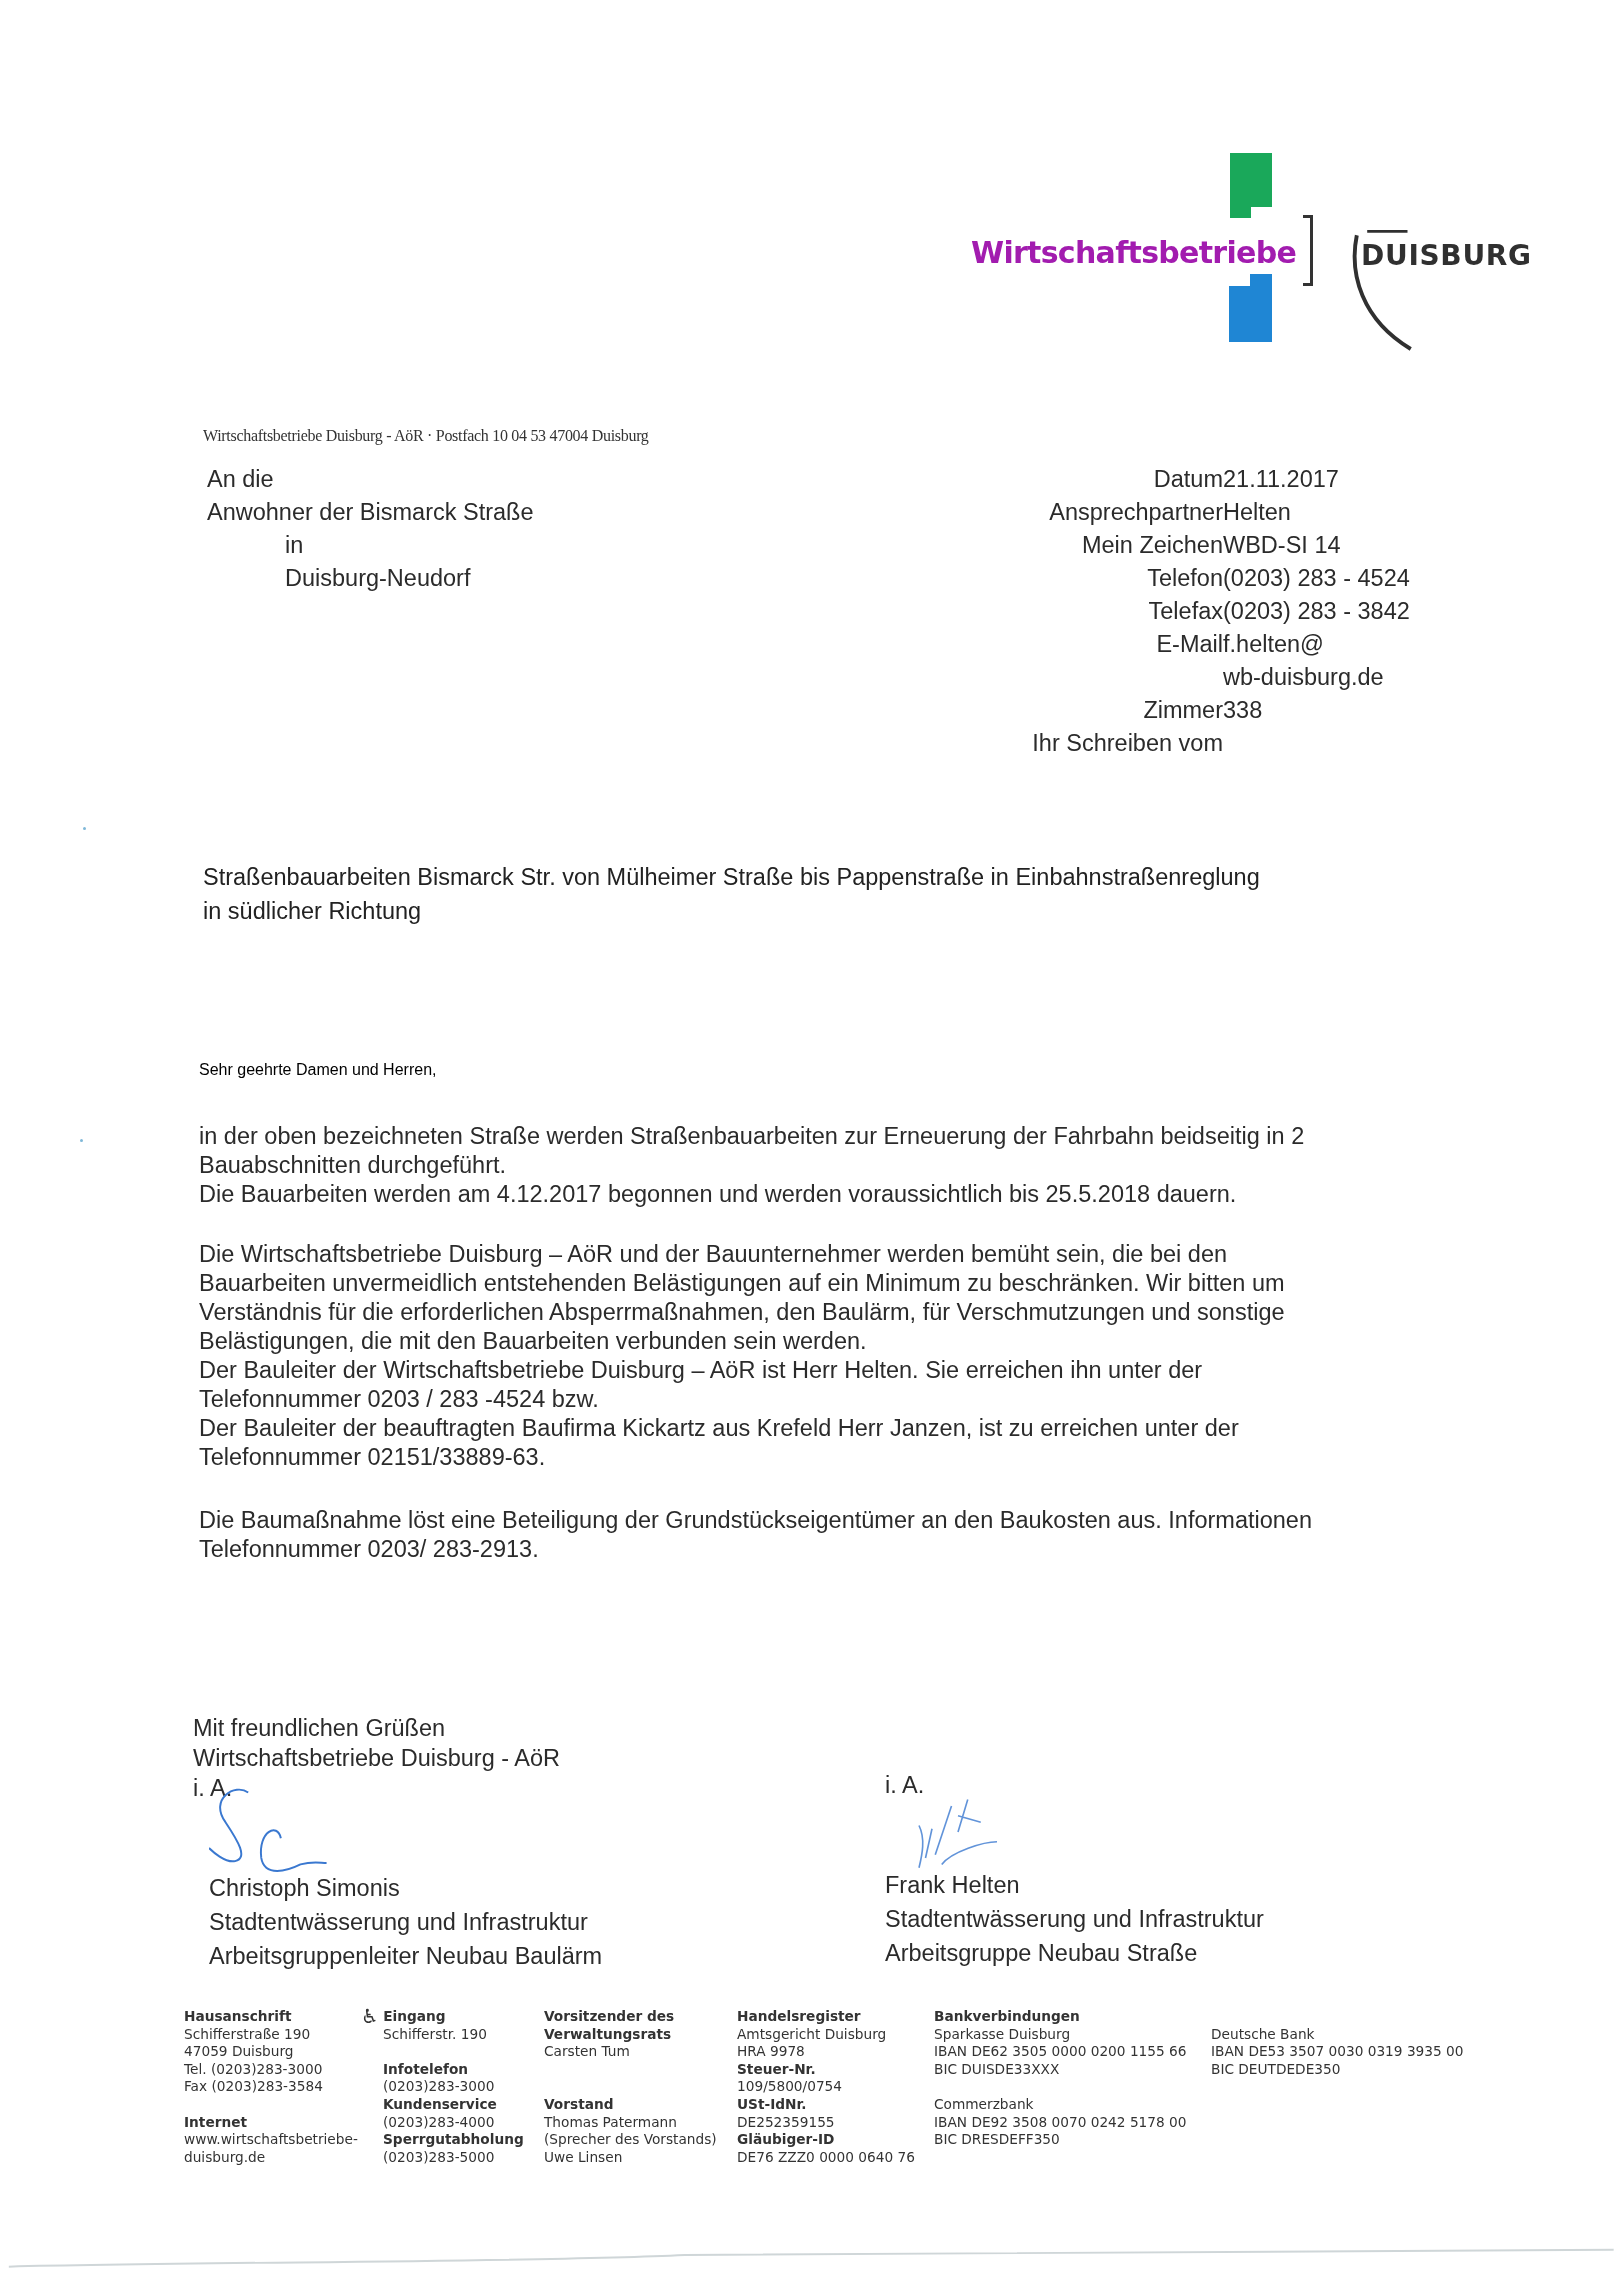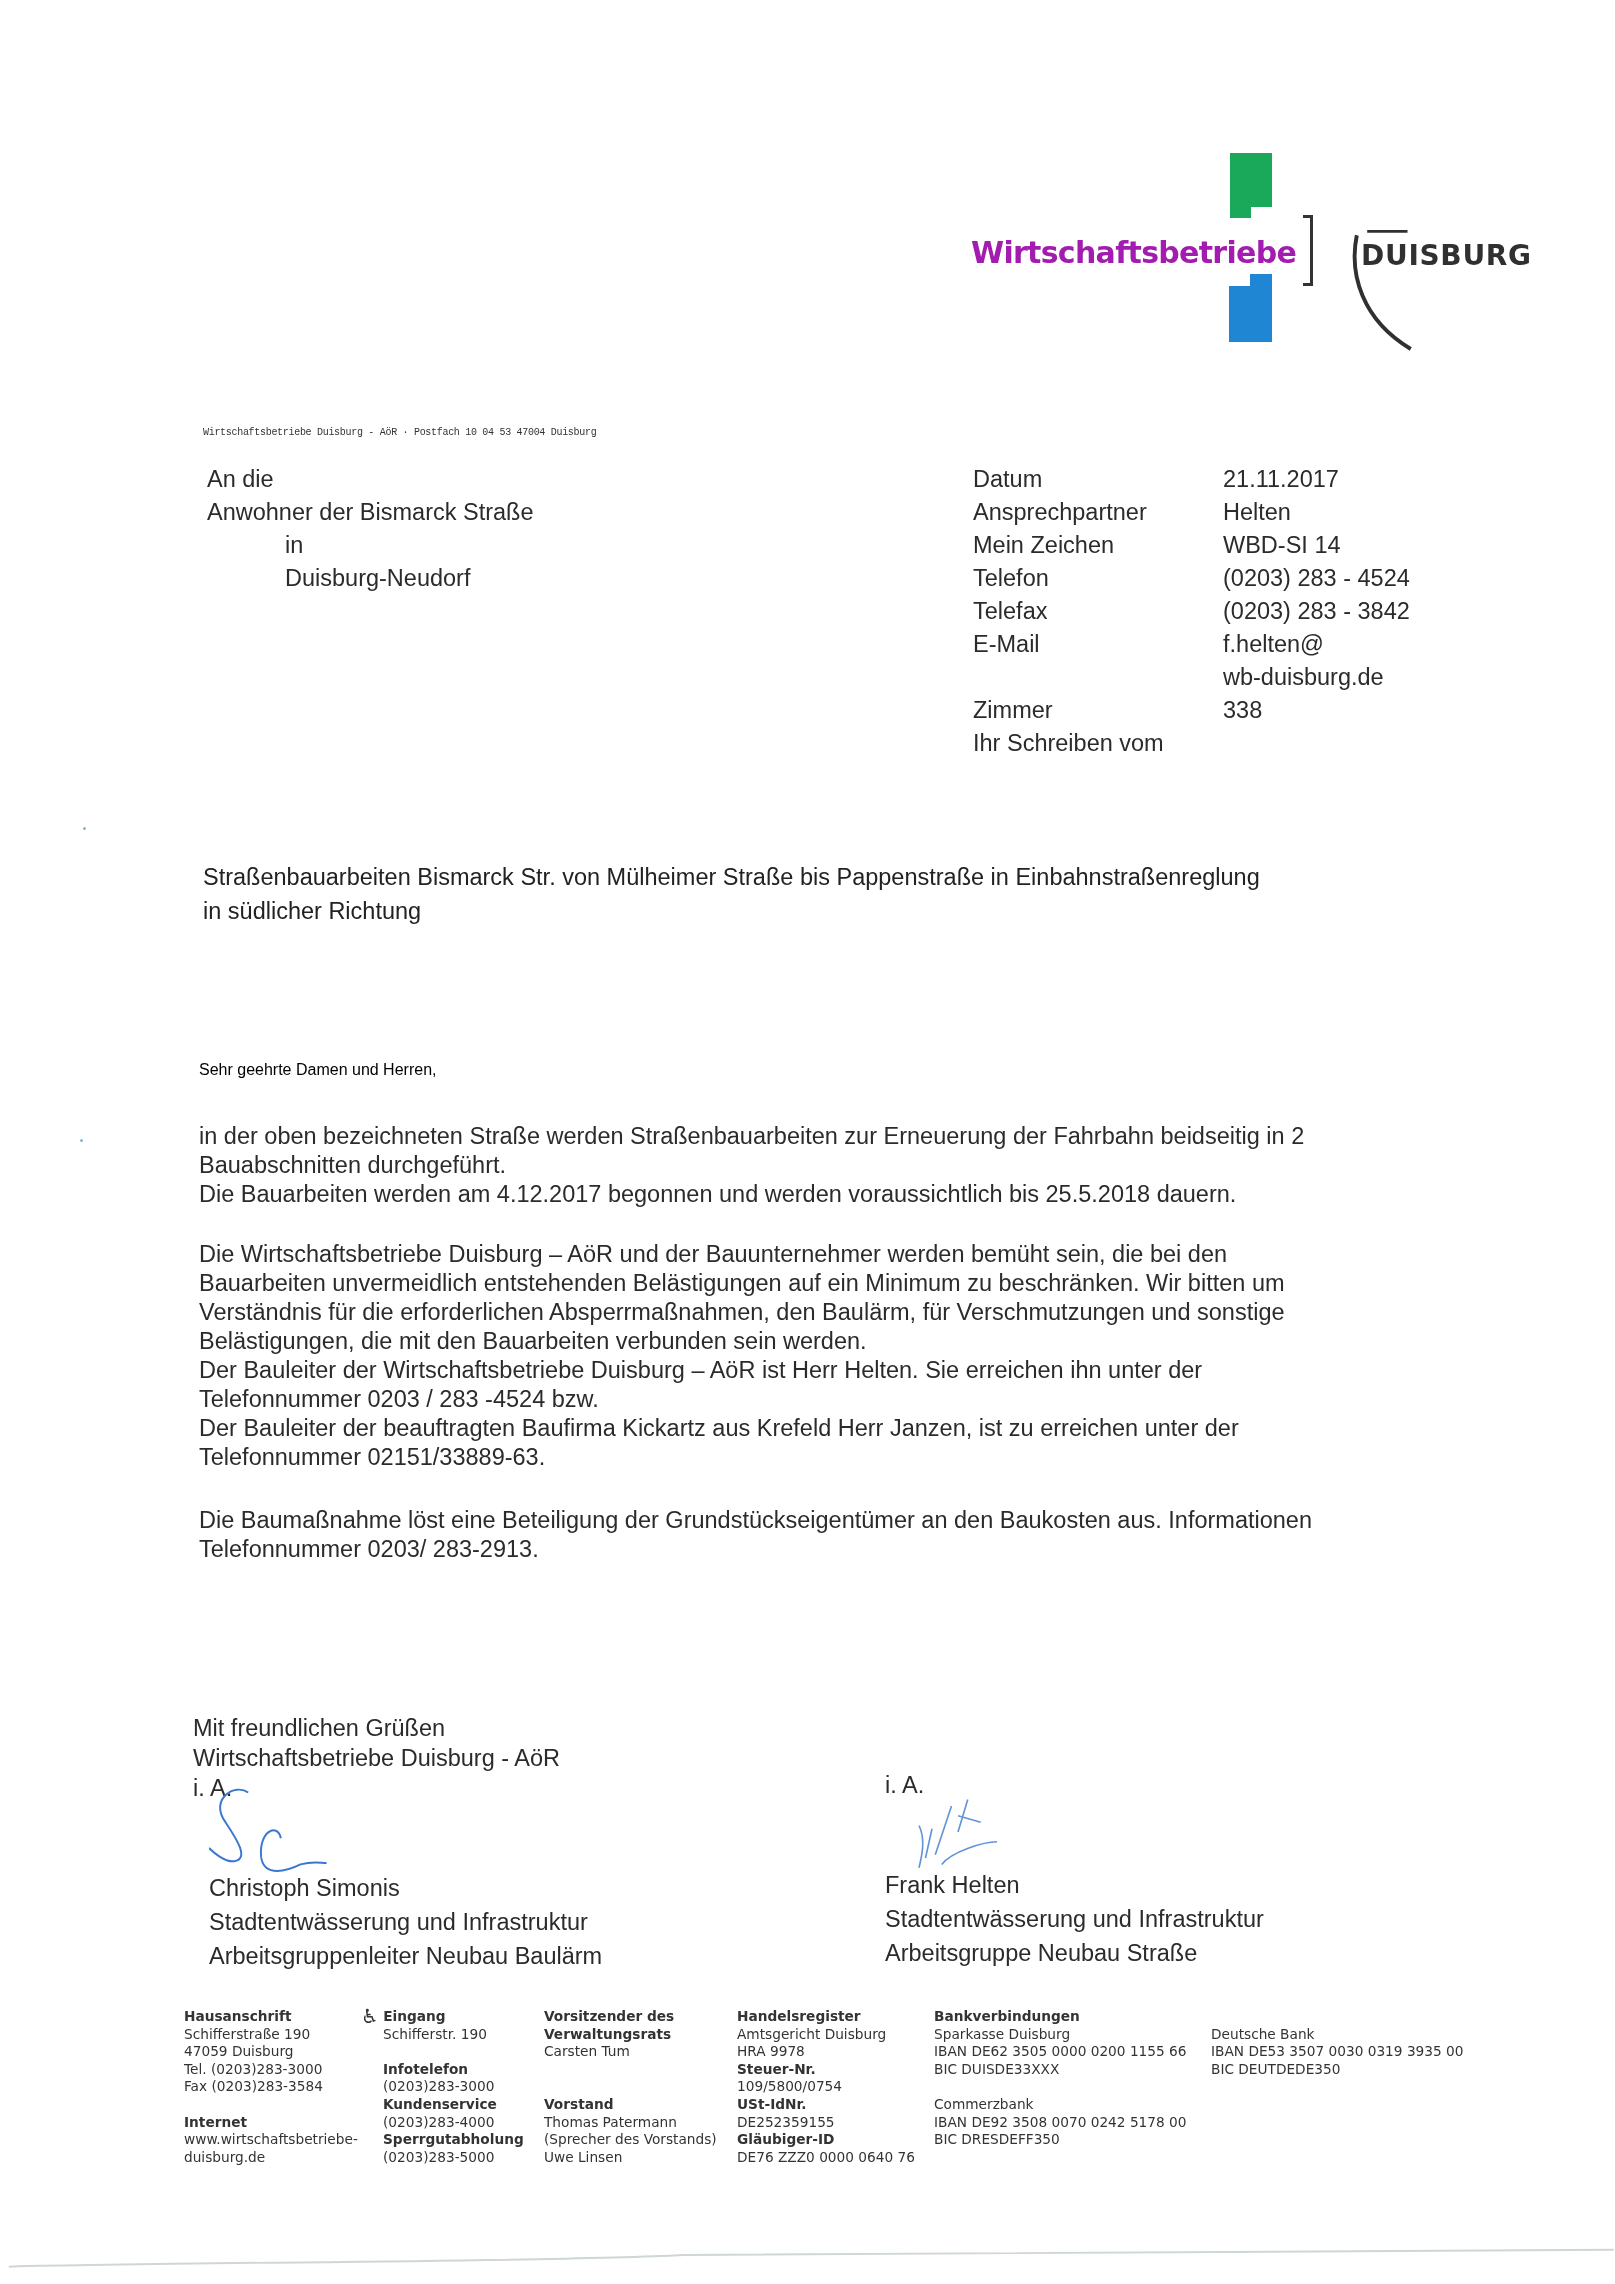--- a/index.html
+++ b/index.html
@@ -14,30 +14,30 @@
   .logo-word { position: absolute; left: 0; top: 85px; font-family: "DejaVu Sans", sans-serif; font-weight: bold; font-size: 30px; color: #a21caf; letter-spacing: -0.7px; }
   .logo-green { position: absolute; left: 259px; top: 3.3px; width: 42px; height: 65px; background: #1aa85a; }
   .logo-green-notch { position: absolute; left: 280px; top: 57px; width: 23px; height: 13px; background: #ffffff; }
   .logo-blue { position: absolute; left: 258px; top: 124px; width: 43px; height: 68px; background: #1f86d4; }
   .logo-blue-notch { position: absolute; left: 258px; top: 124px; width: 21px; height: 11.7px; background: #ffffff; }
   .logo-bracket { position: absolute; left: 332px; top: 65px; width: 6.5px; height: 65px; border: 3.9px solid #333; border-left: none; }
   .logo-city { position: absolute; left: 351px; top: 89px; font-family: "DejaVu Sans", sans-serif; font-weight: bold; font-size: 28px; color: #303030; letter-spacing: 0.7px; margin-left: 39px; }
   .logo-arc { position: absolute; left: 365px; top: 72px; width: 78px; height: 137px; }
 
   
-  #sender-line { left: 203px; top: 427px; font-size: 10px; color: #333; font-family: Liberation Mono, monospace; letter-spacing: -0.3px; }
+  #sender-line { left: 203px; top: 427px; font-size: 16px; color: #333; font-family: Liberation Serif, serif; letter-spacing: -0.3px; }
 
   
   #recipient { left: 207px; top: 463px; font-size: 23.5px; line-height: 33px; color: #2b2b2b; }
   #recipient .indent { padding-left: 78px; }
 
   
   #info { left: 973px; top: 463px; font-size: 23.5px; line-height: 33px; color: #2b2b2b; }
   .info-row { display: flex; }
-  .info-label { width: 250px; }
+  .info-label { width: 250px; text-align: right; }
 
   
   #subject { left: 203px; top: 860px; font-size: 23.5px; line-height: 34px; color: #222; }
   #subject .bold { font-weight: normal; }
 
   
   #salutation { left: 199px; top: 1061px; font-size: 16px; color: #000000; }
   .para { position: absolute; left: 199px; width: 1278px; font-size: 23.5px; line-height: 29px; color: #2b2b2b; }
   #para1 { top: 1122px; }
   #para2 { top: 1240px; }

